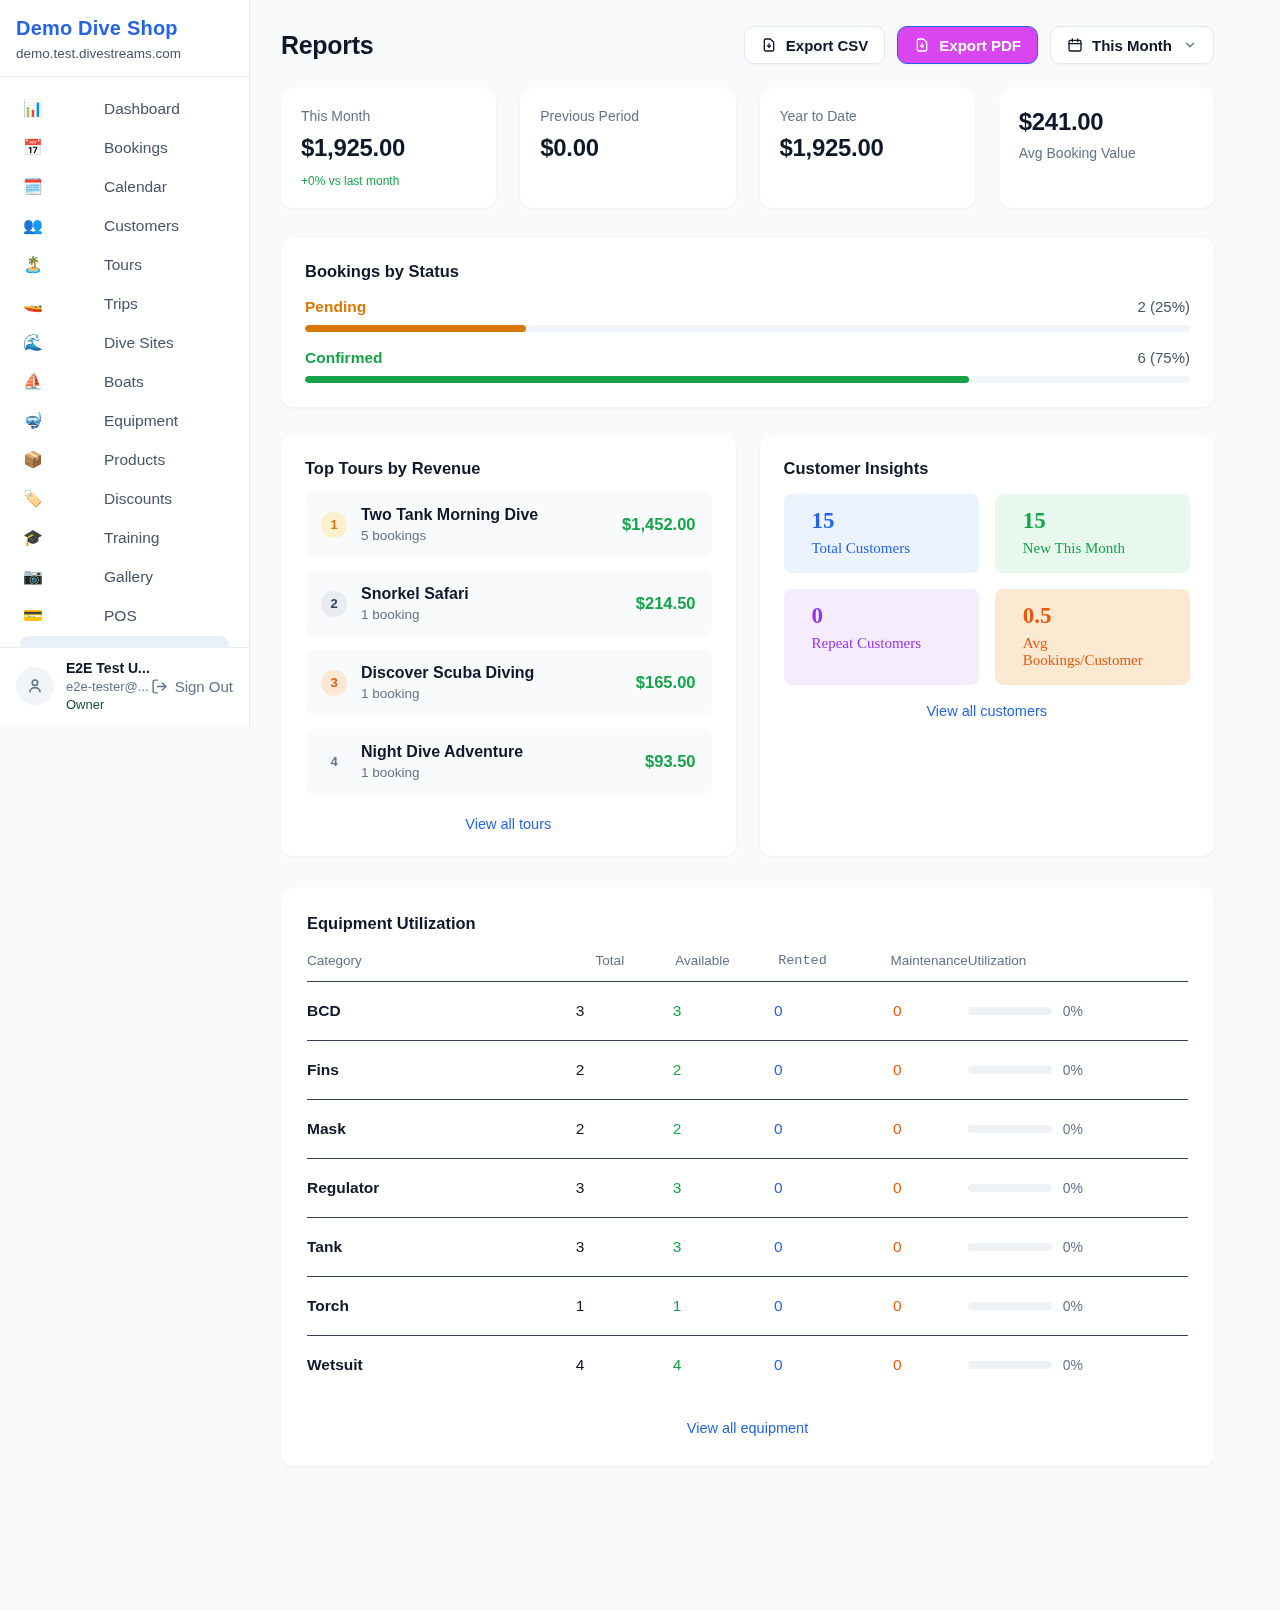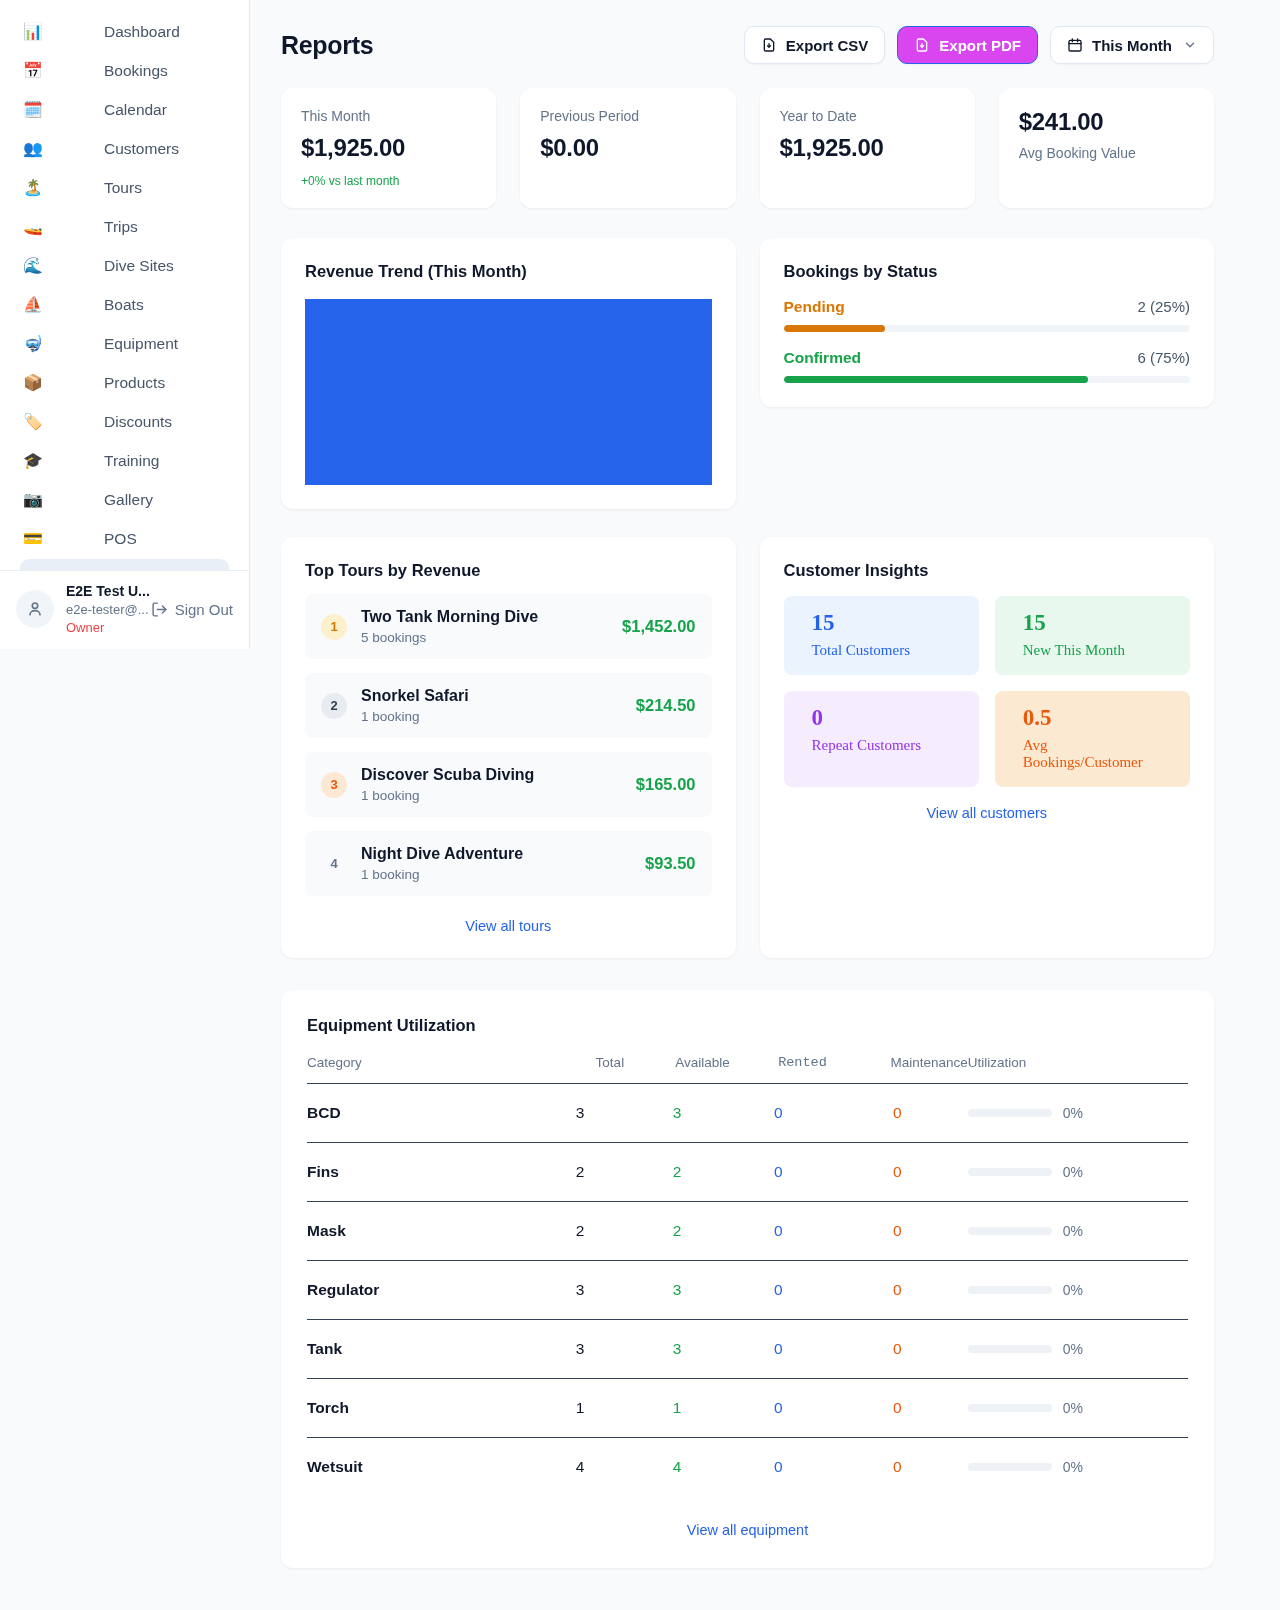--- a/index.html
+++ b/index.html
@@ -13,21 +13,21 @@
   .nav { padding: 12px 10px 0; }
   .nav-item { display: flex; align-items: center; gap: 13px; padding: 10px 12px; border-radius: 8px; cursor: pointer; }
   .nav-icon { width: 22px; font-size: 16px; text-align: center; }
   .nav-label { font-size: 15.5px; color: #475569; margin-left: 47px; }
   .active-peek { height: 11px; margin: 1px 10px 0; border-radius: 9px 9px 0 0; background: #e9eff7; }
   .user-section { border-top: 1px solid #e9edf2; padding: 12px 16px 14px; display: flex; align-items: center; gap: 12px; }
   .avatar { width: 38px; height: 38px; border-radius: 50%; background: #f1f5f9; display: flex; align-items: center; justify-content: center; color: #64748b; flex: 0 0 auto; }
   .user-info { min-width: 0; }
   .user-name { font-size: 14px; font-weight: 700; color: #0f172a; white-space: nowrap; }
   .user-email { font-size: 13px; color: #64748b; margin-top: 3px; white-space: nowrap; }
-  .user-role { font-size: 13px; color: #ef4444; margin-top: 3px; }
+  .user-role { font-size: 13px; color: #14532d; margin-top: 3px; }
   .signout { margin-left: auto; display: flex; align-items: center; gap: 7px; color: #64748b; font-size: 15px; cursor: pointer; white-space: nowrap; }
 
   
   .main { margin-left: 250px; padding: 26px 66px 44px 31px; }
   .topbar { display: flex; align-items: center; justify-content: space-between; margin-bottom: 24px; }
   .page-title { font-size: 25px; font-weight: 800; letter-spacing: -0.3px; }
   .actions { display: flex; gap: 12px; }
   .btn { display: flex; align-items: center; gap: 9px; height: 38px; padding: 0 16px; border-radius: 10px; font-size: 15px; font-weight: 600; font-family: "Liberation Sans", sans-serif; cursor: pointer; border: 1px solid #e2e8f0; background: #fff; color: #0f172a; box-shadow: 0 1px 2px rgba(15,23,42,0.04); }
   .btn-primary { background: #d946ef; border-color: #2563eb; color: #fff; }
   .chev { margin-left: 2px; color: #64748b; }
@@ -81,20 +81,24 @@
   .c-green { color: #16a34a; } .c-blue { color: #2563eb; } .c-orange { color: #ea580c; }
   .util-cell { display: flex; align-items: center; gap: 11px; }
   .util-track { width: 84px; height: 8px; border-radius: 5px; background: #eef1f6; overflow: hidden; }
   .util-fill { height: 100%; background: #2563eb; border-radius: 5px; }
   .util-pct { font-size: 14px; color: #64748b; }
 </style>
 </head>
 <body>
 
 <aside class="sidebar">
+  <div class="brand">
+    <div class="brand-name">Demo Dive Shop</div>
+    <div class="brand-domain">demo.test.divestreams.com</div>
+  </div>
   <nav class="nav">
     <div class="nav-item">
         <span class="nav-icon">📊</span>
         <span class="nav-label">Dashboard</span>
       </div>
     <div class="nav-item">
         <span class="nav-icon">📅</span>
         <span class="nav-label">Bookings</span>
       </div>
     <div class="nav-item">
@@ -219,24 +223,20 @@
       <div class="stat-value">$1,925.00</div>
     </div>
     <div class="card stat-card flip">
       <div class="stat-value">$241.00</div>
       <div class="stat-label">Avg Booking Value</div>
     </div>
   </div>
 
   <div class="row2">
     <div class="card">
-      <div class="card-title">Revenue Trend (This Month)</div>
-      <div class="chart-rect" style="background-color: rgb(37, 99, 235);"></div>
-    </div>
-    <div class="card">
       <div class="card-title">Bookings by Status</div>
       <div class="status-group">
         <div class="status-head">
           <span class="status-label" style="color: rgb(217, 119, 6);">Pending</span>
           <span class="status-count">2 (25%)</span>
         </div>
         <div class="bar-track">
           <div class="bar-fill" style="width: 25%; background-color: rgb(217, 119, 6);"></div>
         </div>
       </div>

